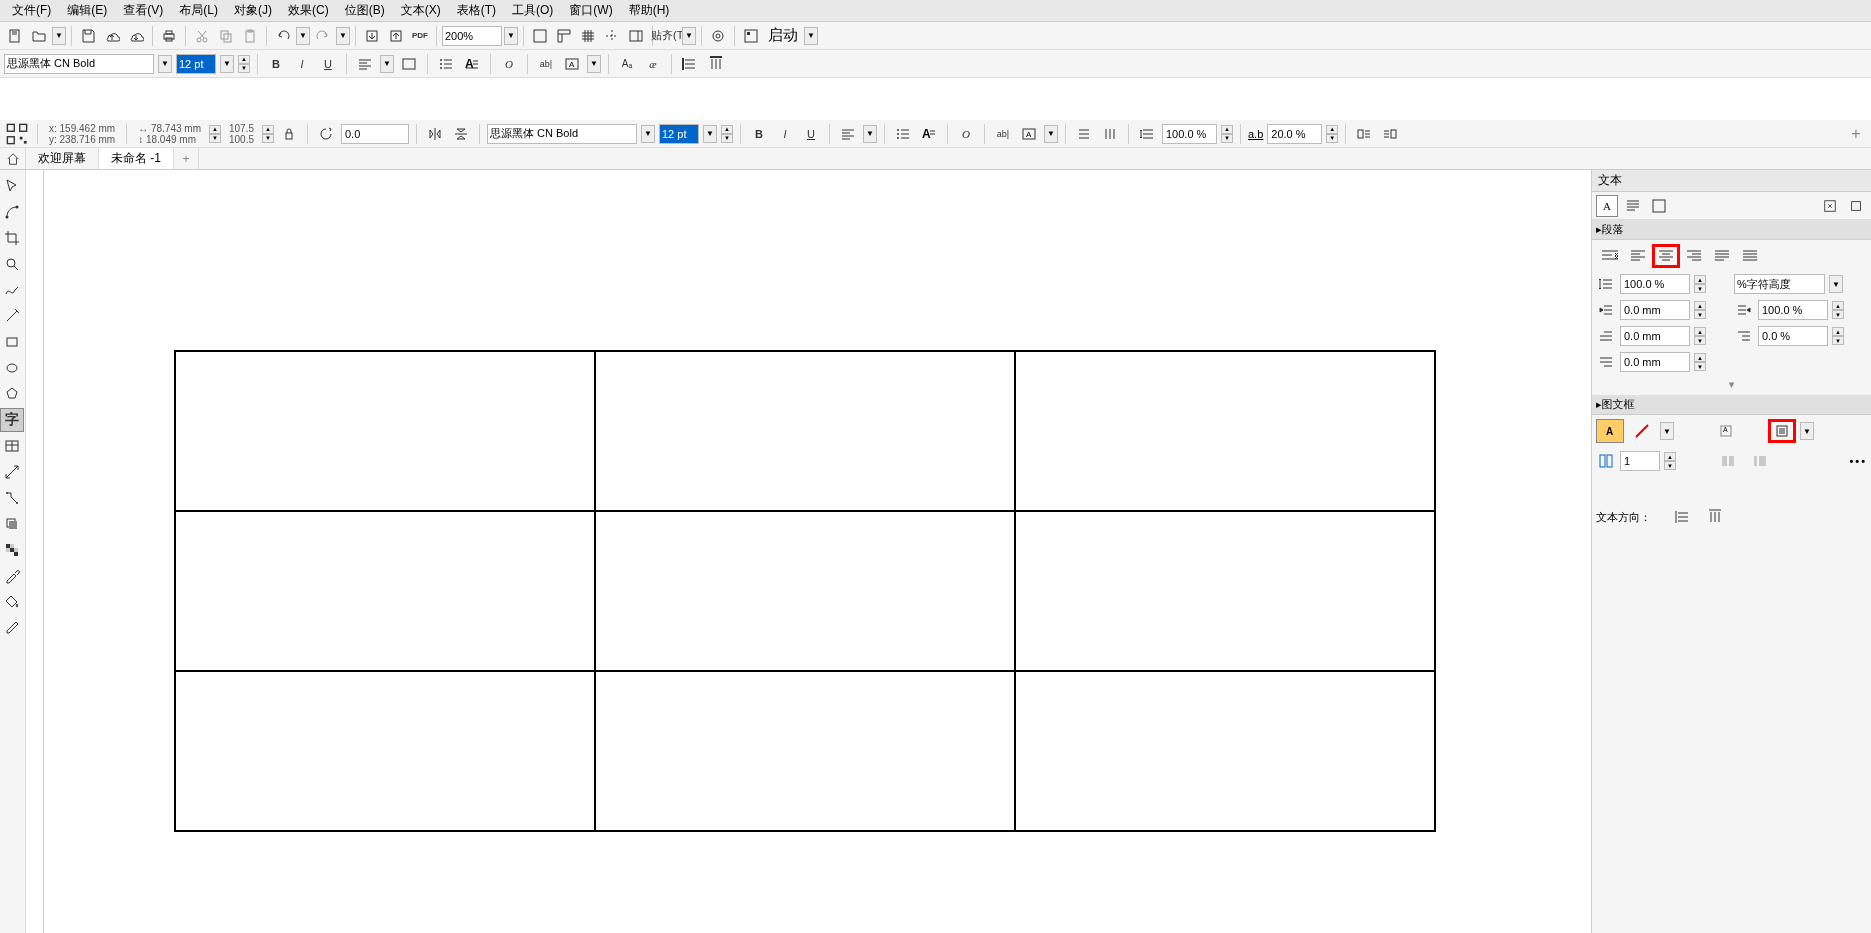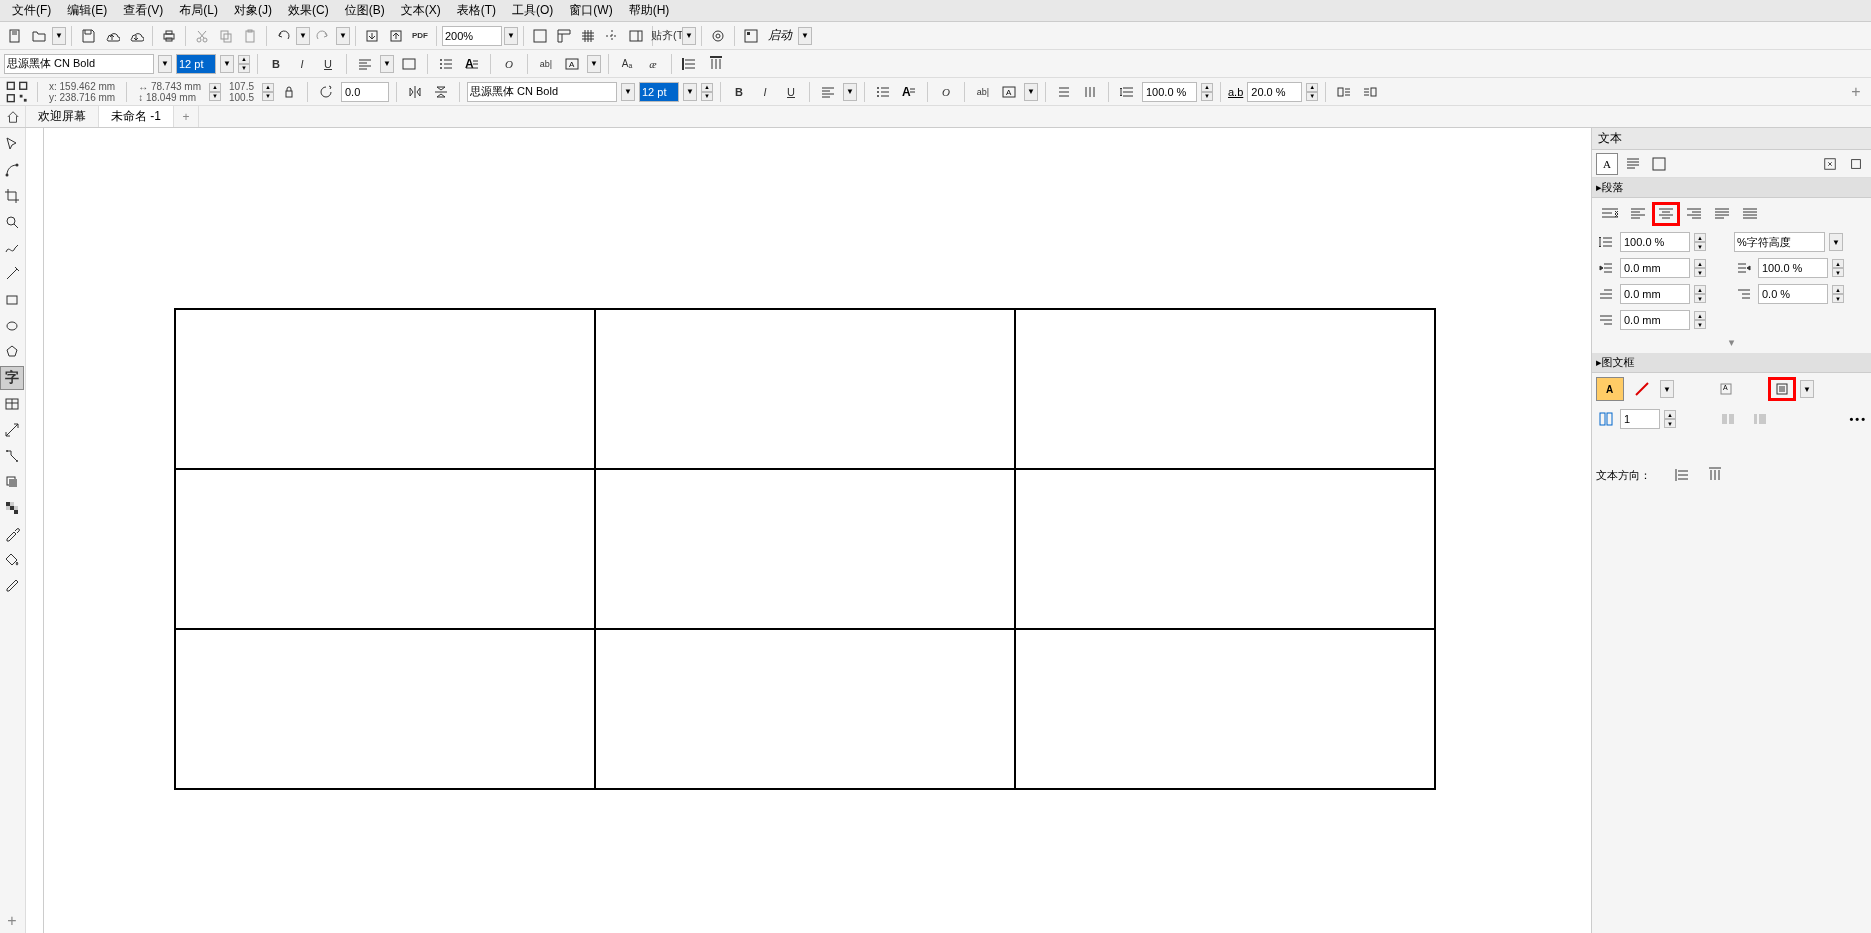--- a/index.html
+++ b/index.html
@@ -1,21 +1,21 @@
 <!DOCTYPE html>
 <html><head>
 <meta charset="utf-8">
 <style>
 * { margin: 0; padding: 0; box-sizing: border-box; font-family: "Microsoft YaHei", Arial, sans-serif; }
 body { background: #fff; overflow: hidden; width: 1871px; height: 933px; }
 .menubar { background: #e8e8e8; height: 22px; display: flex; align-items: center; padding: 0 4px; font-size: 12px; border-bottom: 1px solid #ccc; }
 .menubar span { padding: 0 8px; cursor: pointer; }
 .toolbar { background: #f5f5f5; height: 28px; display: flex; align-items: center; padding: 0 4px; gap: 2px; border-bottom: 1px solid #ddd; }
 .toolbar2 { background: #f5f5f5; height: 28px; display: flex; align-items: center; padding: 0 4px; gap: 4px; border-bottom: 1px solid #ddd; font-size: 11px; }
-.toolbar3 { background: #f5f5f5; height: 28px; display: flex; align-items: center; padding: 0 4px; gap: 4px; border-bottom: 1px solid #ddd; font-size: 11px; }
+.toolbar3 { background: #f5f5f5; height: 28px; display: flex; align-items: center; padding: 0 4px; gap: 4px; border-bottom: 1px solid #ddd; font-size: 11px; margin-top: 42px; }
 .tbtn { width: 22px; height: 22px; display: inline-flex; align-items: center; justify-content: center; cursor: pointer; color: #333; }
 .tbtn svg { width: 16px; height: 16px; }
 .sep { width: 1px; height: 20px; background: #ccc; margin: 0 3px; }
 .combo { height: 20px; border: 1px solid #bbb; background: white; font-size: 11px; padding: 0 2px; display: inline-flex; align-items: center; }
 .combo.sel { background: #0066cc; color: white; }
 .tabbar { background: #f5f5f5; height: 22px; display: flex; align-items: center; font-size: 12px; border-bottom: 1px solid #ccc; }
 .tab { padding: 0 12px; height: 100%; display: flex; align-items: center; cursor: pointer; border-right: 1px solid #ddd; }
 .tab.home { width: 26px; padding: 0; justify-content: center; }
 .tab.active { background: #fff; }
 .tab.plus { width: 20px; color: #888; justify-content: center; }
@@ -199,21 +199,21 @@
         <circle cx="8" cy="8" r="2" fill="none" stroke="#333"></circle>
       </svg>
     </div>
   <div class="sep"></div>
   <div class="tbtn">
       <svg viewBox="0 0 16 16">
         <rect x="2" y="2" width="12" height="12" fill="none" stroke="#333"></rect>
         <rect x="4" y="4" width="3" height="3" fill="#333"></rect>
       </svg>
     </div>
-  <span style="font-size:12px;padding:0 4px;font-style:italic;">启动</span>
+  <span style="font-size:15px;padding:0 4px;">启动</span>
   <div class="dd">▼</div>
 </div>
 
 <div class="toolbar2">
   <div class="combo" style="width:150px;">思源黑体 CN Bold</div>
   <div class="dd">▼</div>
   <div class="combo sel" style="width:40px;">12 pt</div>
   <div class="dd">▼</div>
   <div class="spinner-btns">
       <div>▲</div>
@@ -325,21 +325,21 @@
         <path d="M6 7V5a2 2 0 014 0v2" fill="none" stroke="#333"></path>
       </svg>
     </div>
   <div class="sep"></div>
   <div class="tbtn">
       <svg viewBox="0 0 16 16">
         <path d="M8 3a5 5 0 105 5" fill="none" stroke="#333"></path>
         <path d="M11 2l2 1-1 2" fill="none" stroke="#333"></path>
       </svg>
     </div>
-  <input class="field-input" style="width: 48px;" value="0.0">
+  <input class="field-input" style="width: 68px;" value="0.0">
   <div class="sep"></div>
   <div class="tbtn">
       <svg viewBox="0 0 16 16">
         <path d="M8 2v12M3 4l3 4-3 4zM13 4l-3 4 3 4z" fill="none" stroke="#333"></path>
       </svg>
     </div>
   <div class="tbtn">
       <svg viewBox="0 0 16 16">
         <path d="M2 8h12M4 3l4 3 4-3zM4 13l4-3 4 3z" fill="none" stroke="#333"></path>
       </svg>

